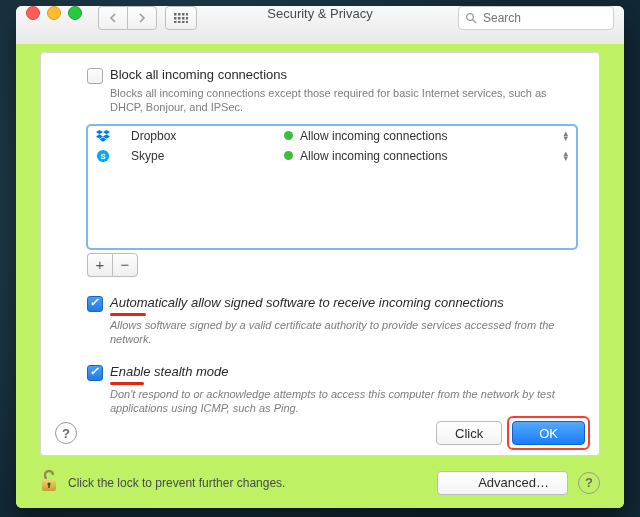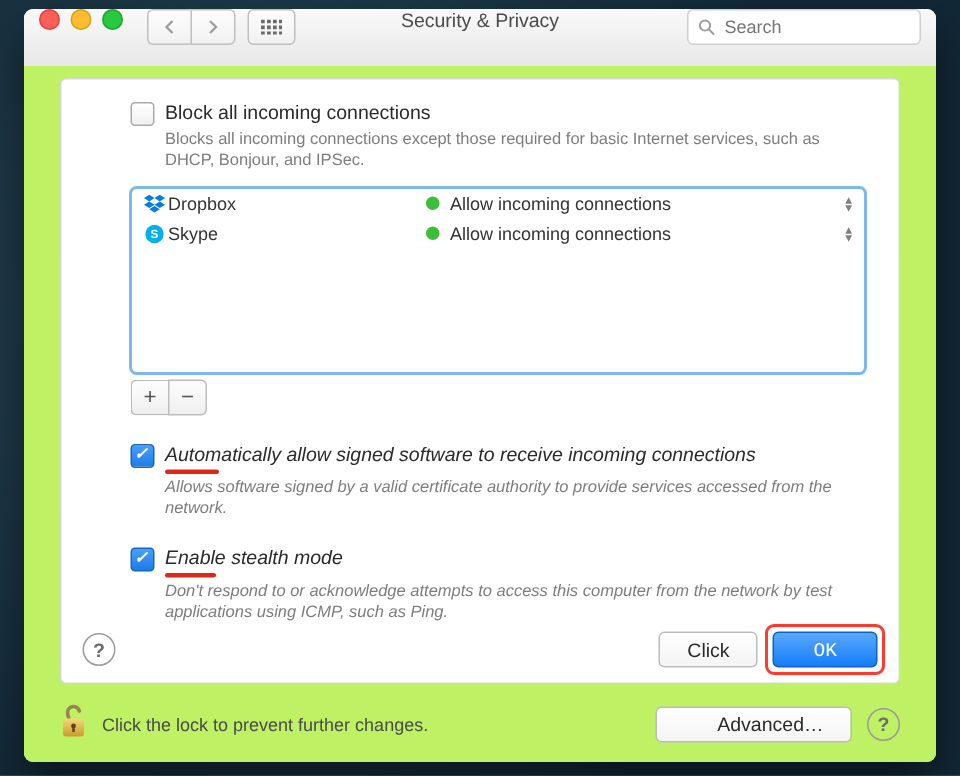--- a/index.html
+++ b/index.html
@@ -25,21 +25,21 @@
   .inner{padding:0 22px 0 46px;}
   .chk-row{display:flex;align-items:flex-start;}
   .chk{width:14px;height:14px;border:1px solid #a9a9a9;border-radius:3px;background:linear-gradient(#fff,#f0f0f0);margin-right:7px;flex:0 0 auto;position:relative;margin-top:1px;}
   .chk.checked{background:linear-gradient(#4a9ff5,#1e7be8);border-color:#1866c0;}
   .chk.checked::after{content:"✓";position:absolute;color:#fff;font-size:11px;font-weight:bold;left:1.5px;top:-1px;}
   .lbl{font-size:13px;color:#2a2a2a;}
   .desc{font-size:11px;color:#7d7d7d;margin:2px 0 0 23px;line-height:1.3;}
   .redmark{height:3px;background:#e02818;border-radius:2px;margin:1px 0 0 23px;}
   .applist{margin:10px 22px 0 46px;height:122px;border:1px solid #d0d0d0;border-radius:4px;outline:2px solid #7fb8f0;outline-offset:-1px;overflow:hidden;background:#fff;}
   .app-row{display:flex;align-items:center;height:20px;padding:0 8px;font-size:12px;}
-  .app-name{width:188px;display:flex;align-items:center;gap:2px;}
+  .app-name{width:188px;display:flex;align-items:center;gap:21px;}
   .app-status{flex:1;display:flex;align-items:center;gap:7px;}
   .dot{width:9px;height:9px;border-radius:50%;background:#3bbf3b;}
   .stepper{margin-left:auto;color:#808080;font-size:9px;line-height:5px;display:flex;flex-direction:column;align-items:center;}
   .pm{margin:4px 0 0 46px;display:flex;}
   .pmb{width:24px;height:22px;background:linear-gradient(#fdfdfd,#efefef);border:1px solid #bcbcbc;display:flex;align-items:center;justify-content:center;color:#555;font-size:15px;}
   .pmb:first-child{border-radius:4px 0 0 4px;border-right:none;}
   .pmb:last-child{border-radius:0 4px 4px 0;}
   .section{padding:0 22px 0 46px;margin-top:18px;font-style:italic;}
   .footer-row{position:absolute;bottom:10px;left:0;right:0;display:flex;align-items:center;padding:0 14px;}
   .help{width:20px;height:20px;border:1.5px solid #9a9a9a;border-radius:50%;color:#6a6a6a;font-size:13px;display:flex;align-items:center;justify-content:center;font-weight:600;}
@@ -179,21 +179,21 @@
           <span class="lbl">Enable stealth mode</span>
         </div>
         <div class="redmark" style="width:34px"></div>
         <div class="desc">Don't respond to or acknowledge attempts to access this computer from the network by test applications using ICMP, such as Ping.</div>
       </div>
 
       <div class="footer-row">
         <div class="help">?</div>
         <div style="flex:1"></div>
         <div class="btn" style="margin-right:10px;">Click</div>
-        <div style="position:relative;font-family:Liberation Mono, monospace;">
+        <div style="position:relative;">
           <div class="btn primary" style="padding:0 26px;">OK</div>
           <div class="okhi" style="left:-5px;top:-5px;right:-5px;bottom:-5px;"></div>
         </div>
       </div>
 
     </div>
 
     <div class="lockrow">
       <span>
         <svg width="20" height="24" viewBox="0 0 20 24">

